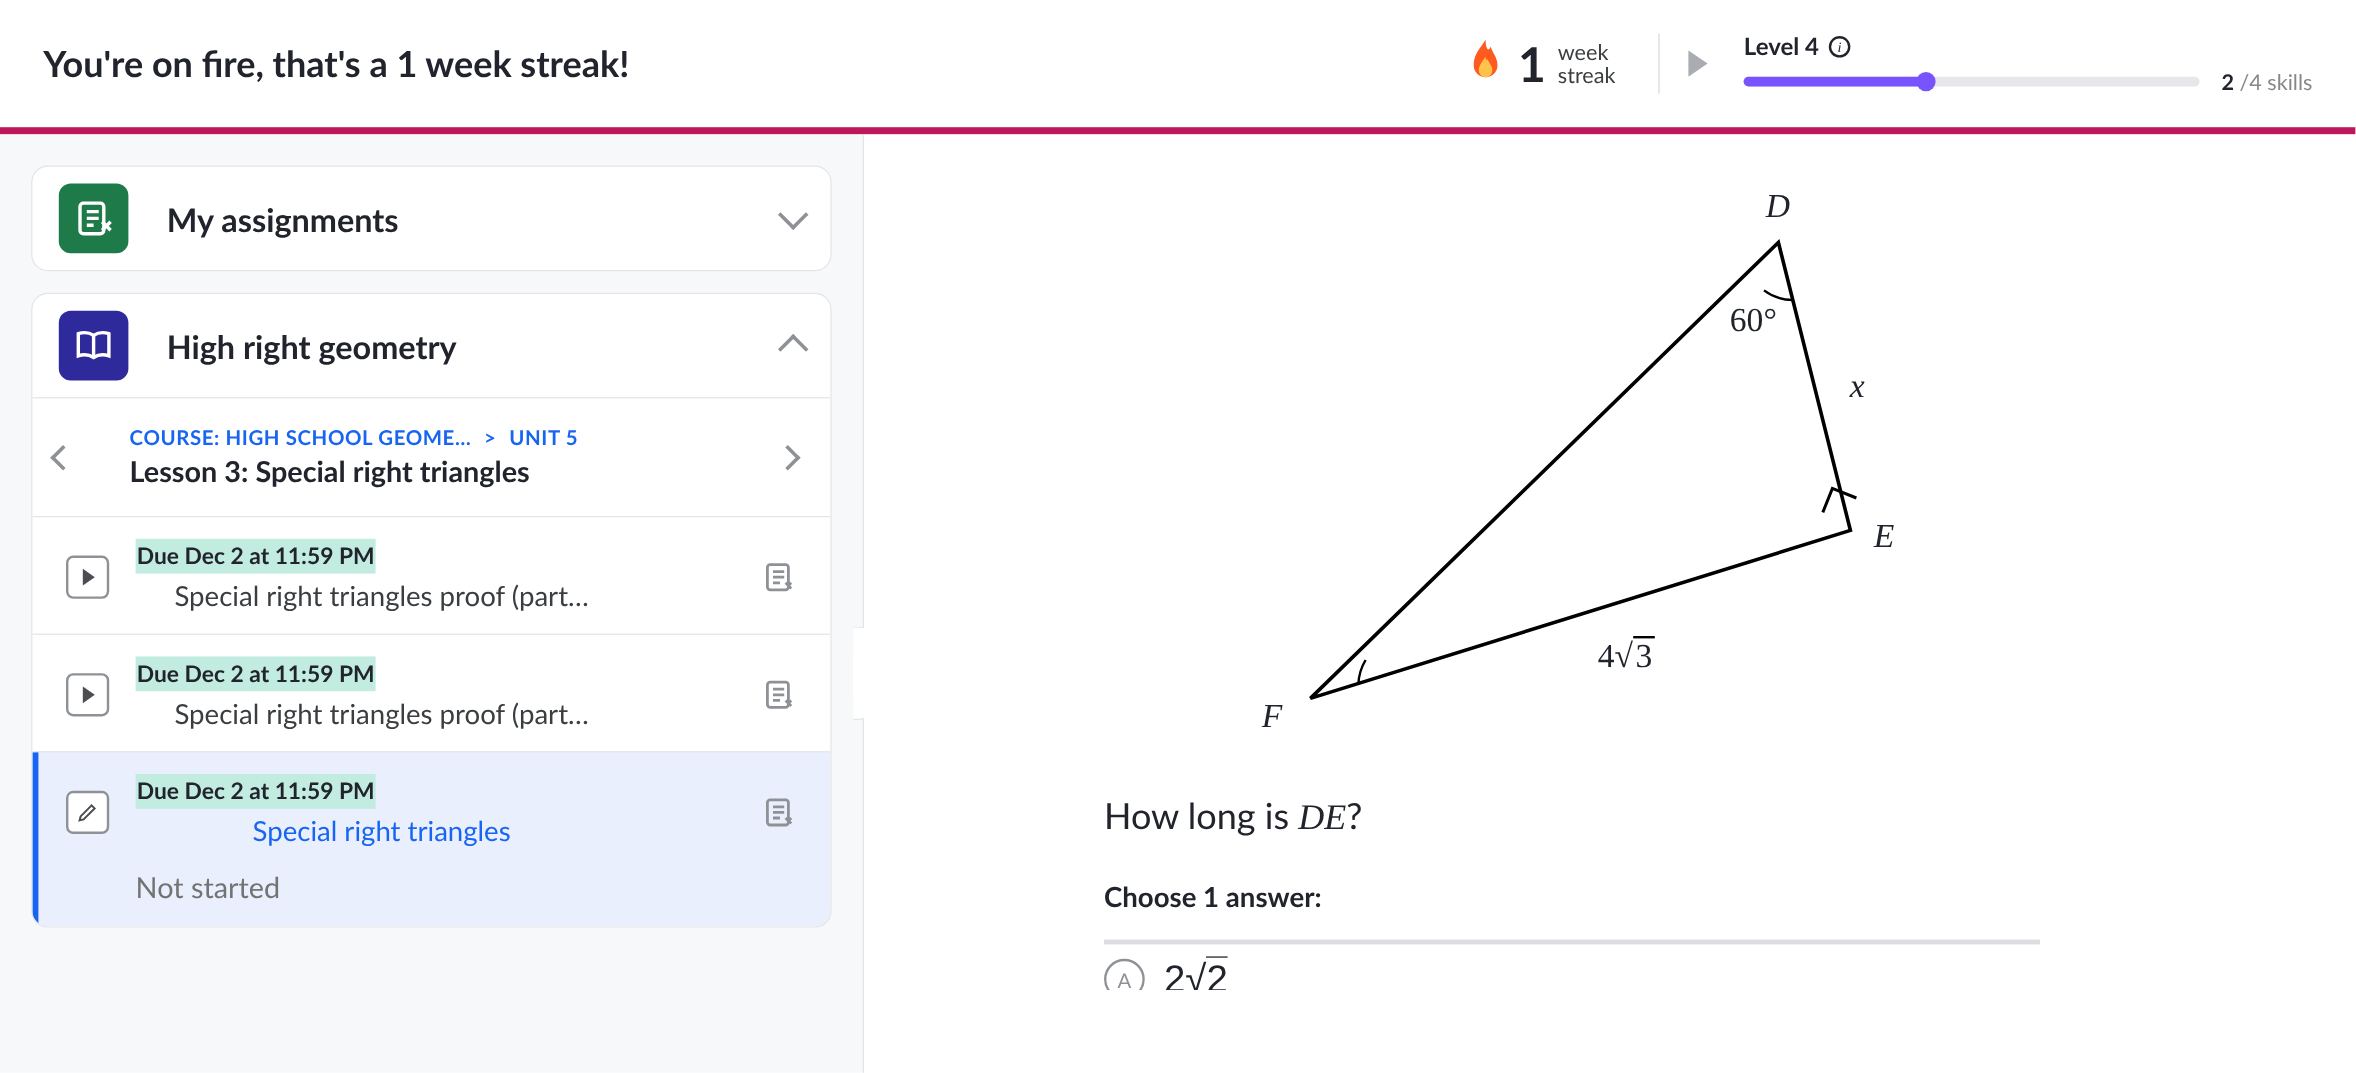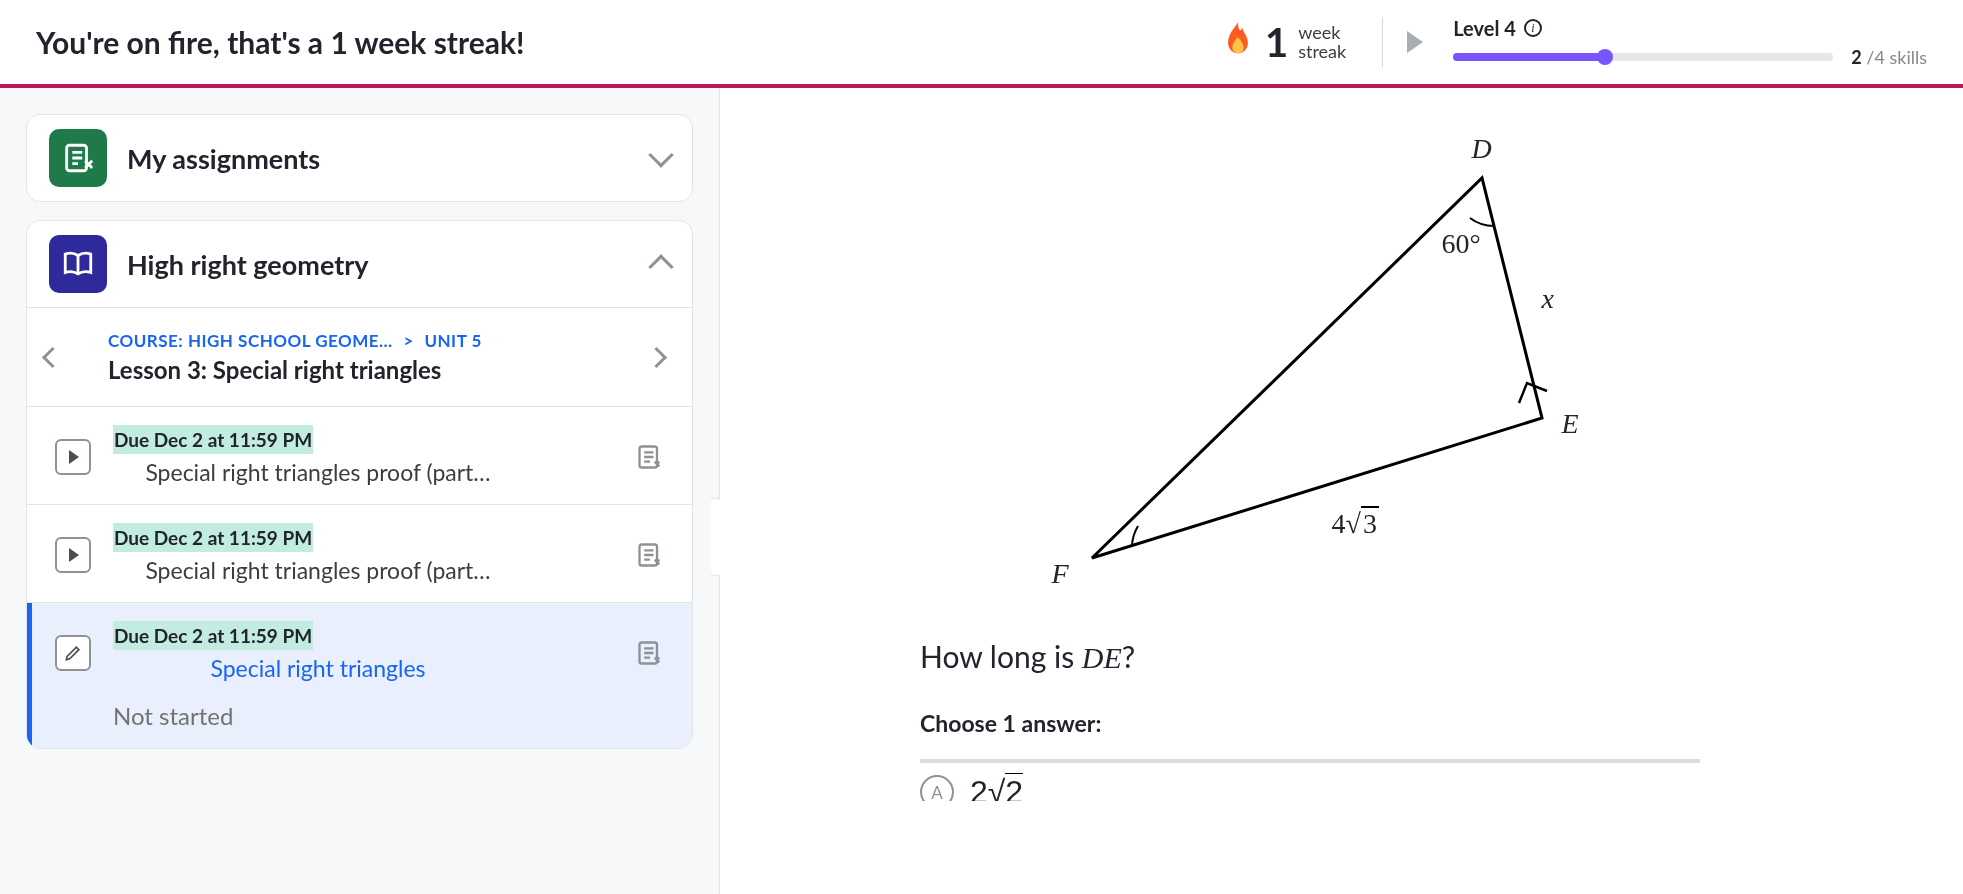--- a/index.html
+++ b/index.html
@@ -1,20 +1,20 @@
 <!DOCTYPE html>
 <html><head>
 <meta charset="utf-8">
 <style>
   * { box-sizing: border-box; margin: 0; padding: 0; }
   body { font-family: -apple-system, BlinkMacSystemFont, "Segoe UI", Lato, sans-serif; color: #21242c; background: #fff; overflow: hidden; }
   .page { width: 1963px; height: 894px; position: relative; }
 
   
-  .topbar { height: 88px; border-bottom: 4px solid #be185d; display: flex; align-items: center; padding: 0 36px 0 36px; }
+  .topbar { height: 112px; border-bottom: 6px solid #be185d; display: flex; align-items: center; padding: 0 36px 0 36px; }
   .streak-msg { font-size: 30px; font-weight: 700; flex: 0 0 auto; }
   .topbar-spacer { flex: 1; }
   .streak-block { display: flex; align-items: center; gap: 10px; margin-right: 36px; }
   .fire-icon { width: 34px; height: 40px; }
   .streak-num { font-size: 40px; font-weight: 700; line-height: 1; }
   .streak-label { font-size: 18px; line-height: 1.05; font-weight: 400; color: #3b3e40; }
   .vsep { width: 1px; height: 50px; background: #d6d8da; margin: 0 24px 0 0; }
   .play-tri { width: 0; height: 0; border-top: 11px solid transparent; border-bottom:11px solid transparent; border-left: 16px solid #a9acb1; margin-right: 30px; cursor:pointer; }
   .level-block { display: flex; flex-direction: column; gap: 6px; }
   .level-row { display: flex; align-items: center; gap: 8px; }
@@ -27,21 +27,21 @@
   .skills-text { font-size: 18px; color:#888; }
   .skills-text .cur { color:#21242c; font-weight:700; }
 
   
   .main { display:flex; height: calc(894px - 88px); }
   .sidebar { width: 720px; background:#f7f8fa; padding: 26px 26px 0 26px; position:relative; border-right:1px solid #e3e4e8; }
   .content { flex:1; position:relative; background:#fff; }
 
   
   .card { background:#fff; border:1px solid #e3e4e8; border-radius: 14px; margin-bottom: 18px; overflow:hidden; }
-  .card-head { display:flex; align-items:center; padding: 14px 22px; gap: 20px; cursor:pointer; }
+  .card-head { display:flex; align-items:center; padding: 14px 22px; gap: 32px; cursor:pointer; }
   .card-icon { width: 58px; height: 58px; border-radius: 10px; display:flex; align-items:center; justify-content:center; flex-shrink:0; }
   .icon-assign { background: #1f7a4a; }
   .icon-course { background: #2f2a9b; }
   .card-icon svg { width: 34px; height: 34px; }
   .card-title { font-size: 27px; font-weight: 700; flex:1; }
   .chev { width: 18px; height: 18px; border-right: 3px solid #8e9196; border-bottom: 3px solid #8e9196; display:inline-block; }
   .chev.down { transform: rotate(45deg); margin-top:-6px;}
   .chev.up { transform: rotate(-135deg); margin-top:6px;}
 
   .lesson-nav { border-top:1px solid #e3e4e8; padding: 22px 28px 22px 18px; display:flex; align-items:center; gap: 18px; }

